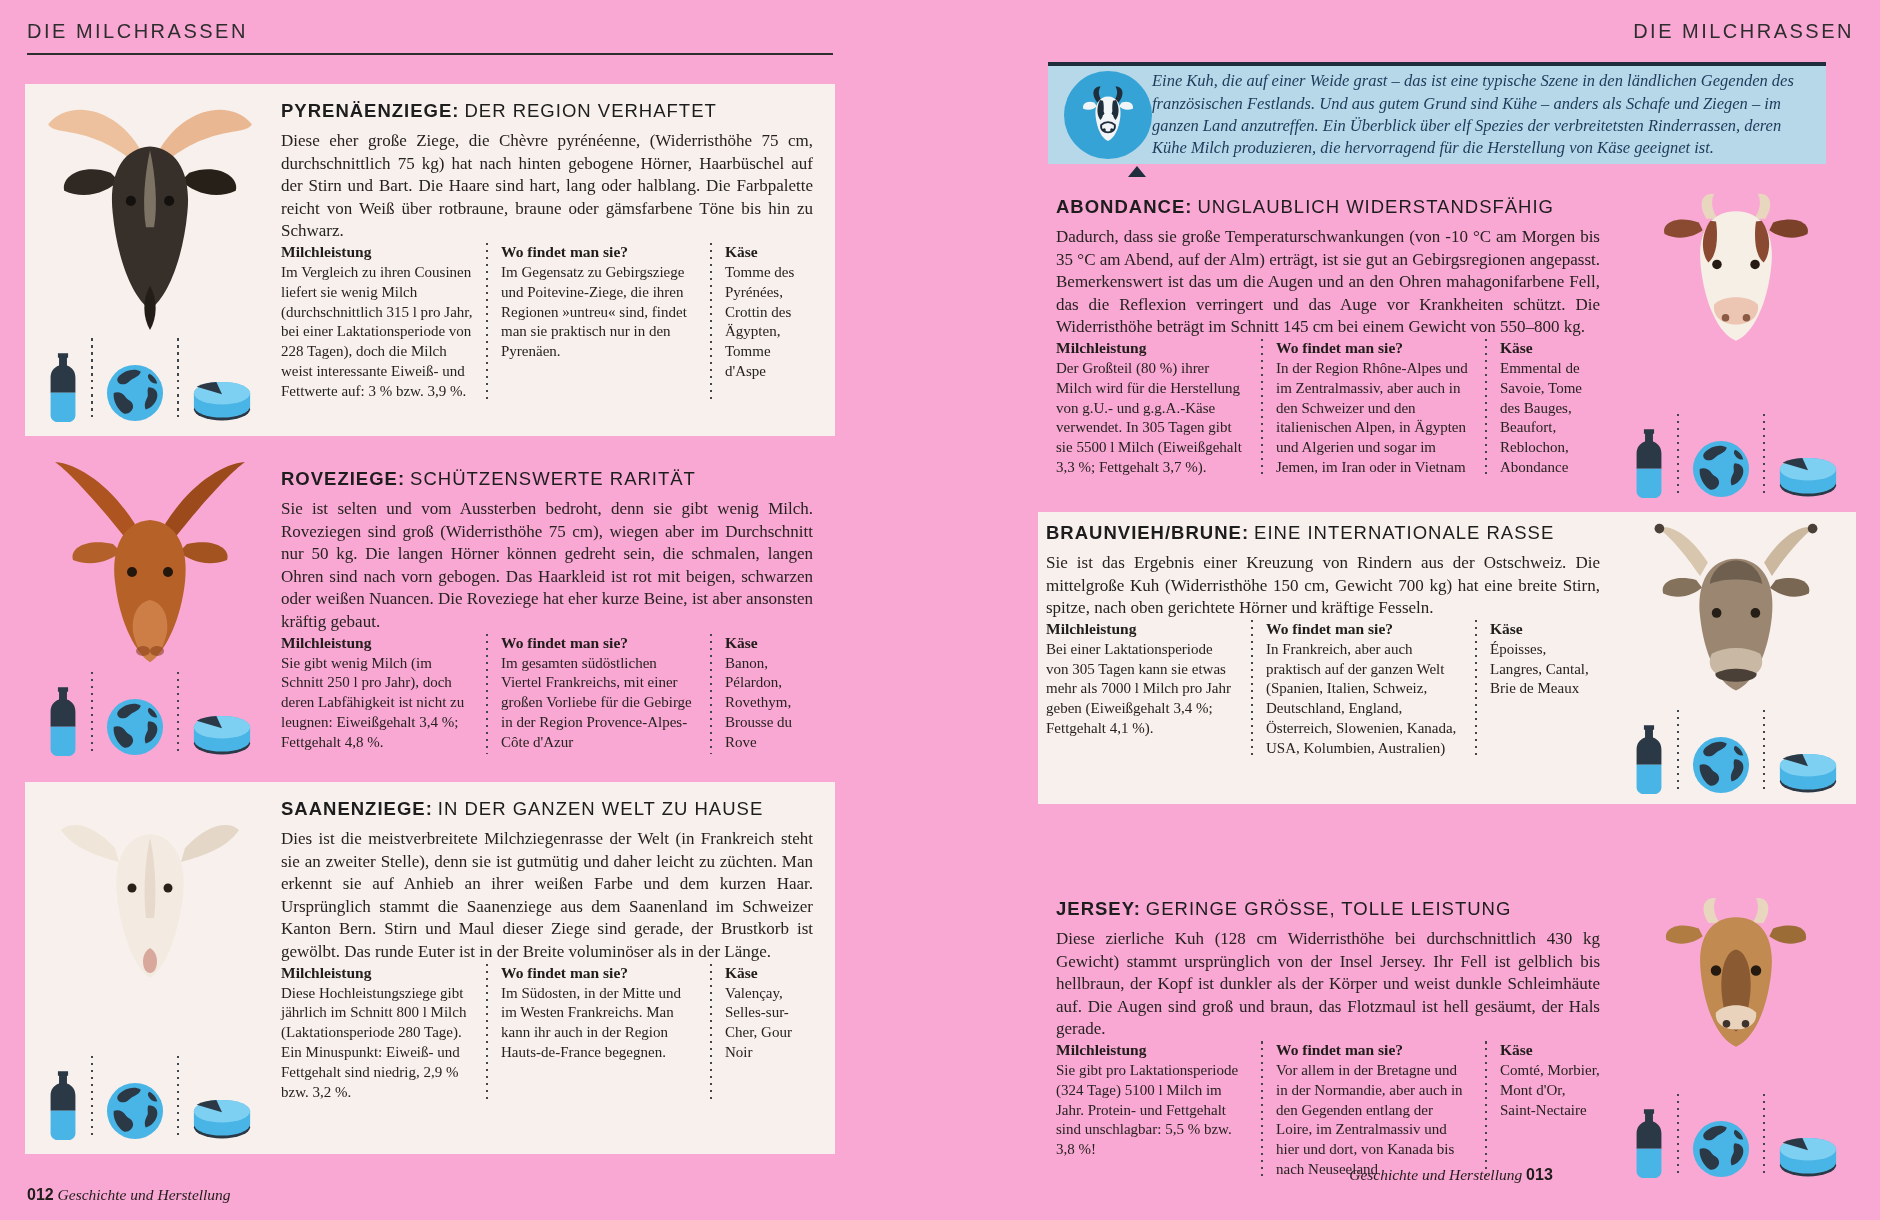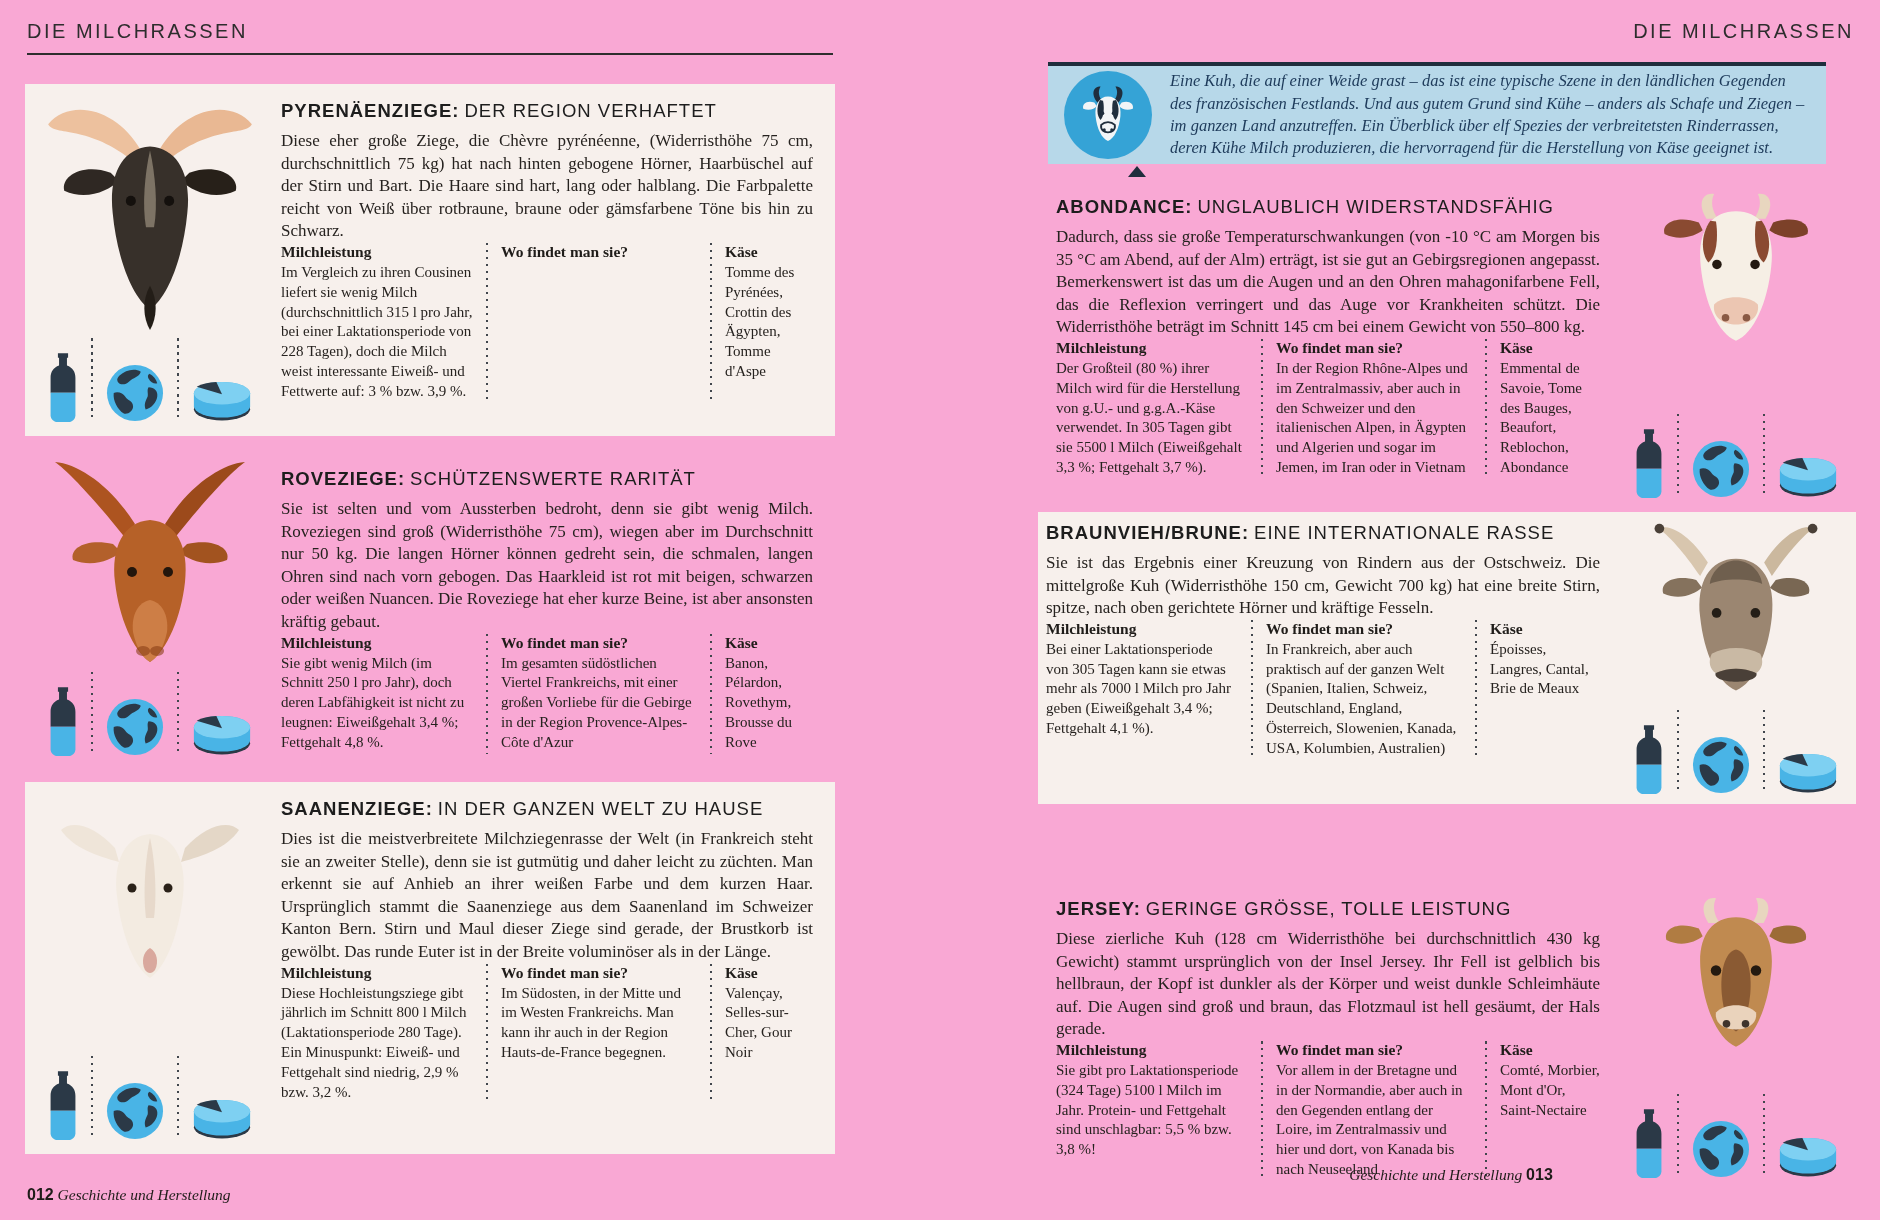--- a/index.html
+++ b/index.html
@@ -30,21 +30,21 @@
   .col p{font-size:15px;line-height:1.32;color:#26221f}
   .c1{width:192px}.c2{width:196px}.c3{flex:1}
   .colsep{width:2px;margin:0 13px;align-self:stretch;min-height:120px;
           background-image:repeating-linear-gradient(to bottom,#41464d 0 2.5px,transparent 2.5px 7px)}
 
   .icon-row{display:flex;align-items:flex-end;margin-top:auto;gap:13px;height:84px}
   .icon-row svg{display:block}
   .icsep{width:2px;align-self:stretch;
          background-image:repeating-linear-gradient(to bottom,#41464d 0 2.5px,transparent 2.5px 7px)}
 
-  .intro{position:absolute;display:flex;align-items:center;gap:18px;
+  .intro{position:absolute;display:flex;align-items:center;
          background:#b7d8e9;border-top:4px solid #1f2e3d;padding:8px 20px 8px 16px}
   .intro-badge{flex:0 0 88px;height:88px;border-radius:50%;background:#35a3d6;
                display:flex;align-items:center;justify-content:center}
   .intro-text{font-style:italic;font-size:16.5px;line-height:1.36;color:#1d3a5a}
   .intro-tail{position:absolute;width:0;height:0;border-left:9px solid transparent;
               border-right:9px solid transparent;border-bottom:11px solid #1f2e3d}
 
   .folio-row{position:absolute;font-size:15.5px;color:#1f1c19}
   .folio{font-family:"Liberation Sans",sans-serif;font-weight:700;font-size:16px}
   .folio-label{font-style:italic}
@@ -113,20 +113,21 @@
       </h2>
       <p class="bbody">Diese eher große Ziege, die Chèvre pyrénéenne, (Widerristhöhe 75 cm, durchschnittlich 75 kg) hat nach hinten gebogene Hörner, Haarbüschel auf der Stirn und Bart. Die Haare sind hart, lang oder halblang. Die Farbpalette reicht von Weiß über rotbraune, braune oder gämsfarbene Töne bis hin zu Schwarz.</p>
       <div class="cols">
         <div class="col c1">
             <h3>Milchleistung</h3>
           <p>Im Vergleich zu ihren Cousinen liefert sie wenig Milch (durchschnittlich 315 l pro Jahr, bei einer Laktationsperiode von 228 Tagen), doch die Milch weist interessante Eiweiß- und Fettwerte auf: 3 % bzw. 3,9 %.</p>
           </div>
         <span class="colsep"></span>
         <div class="col c2">
             <h3>Wo findet man sie?</h3>
+          <p>Im Gegensatz zu Gebirgsziege und Poitevine-Ziege, die ihren Regionen »untreu« sind, findet man sie praktisch nur in den Pyrenäen.</p>
           </div>
         <span class="colsep"></span>
         <div class="col c3">
             <h3>Käse</h3>
           <p>Tomme des Pyrénées, Crottin des Ägypten, Tomme d'Aspe</p>
           </div>
       </div>
     </div>
   </section>
 

